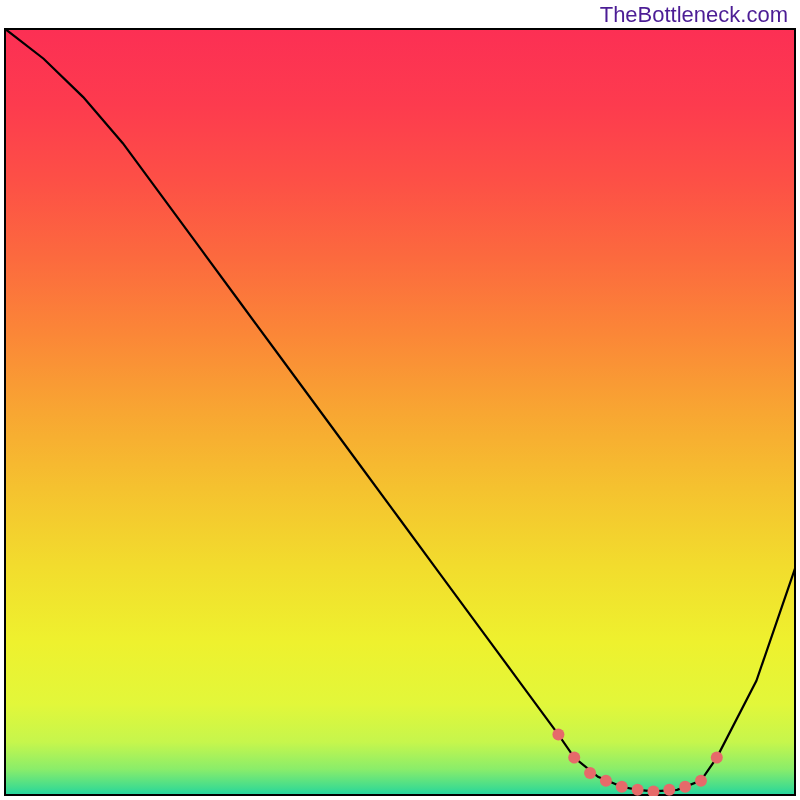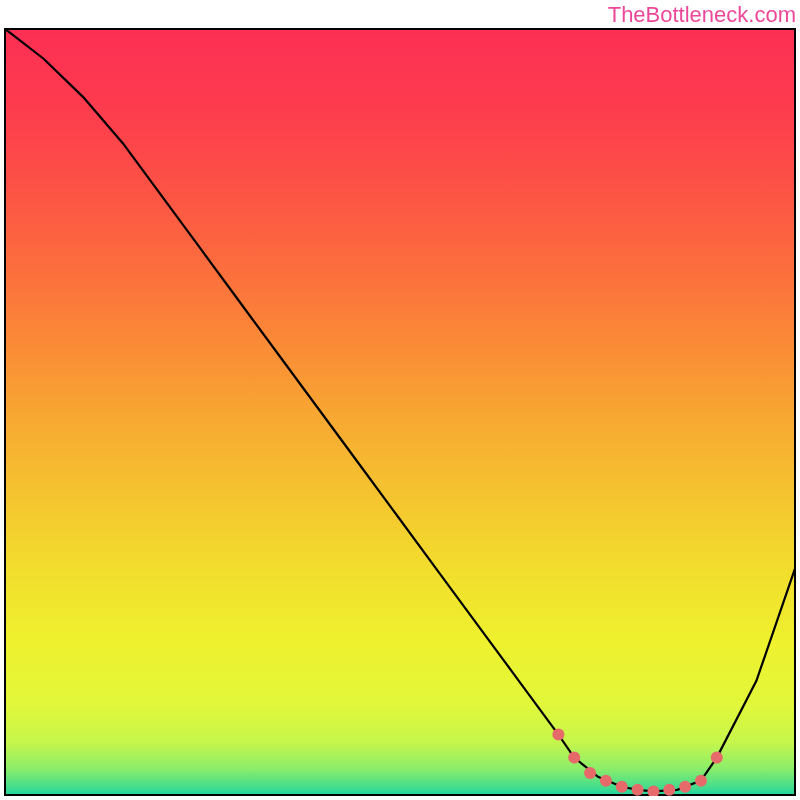--- a/index.html
+++ b/index.html
@@ -6,23 +6,23 @@
   body {
     width: 800px;
     height: 800px;
     background: #ffffff;
     position: relative;
     font-family: Arial, sans-serif;
   }
   .attribution {
     position: absolute;
     top: 2px;
-    right: 4px;
+    right: 12px;
     font-size: 22px;
-    color: #ec4899;
+    color: #4c1d95;
     font-weight: normal;
   }
   .chart-wrap {
     position: absolute;
     left: 4px;
     top: 28px;
     width: 792px;
     height: 768px;
   }
   svg { display: block; }

